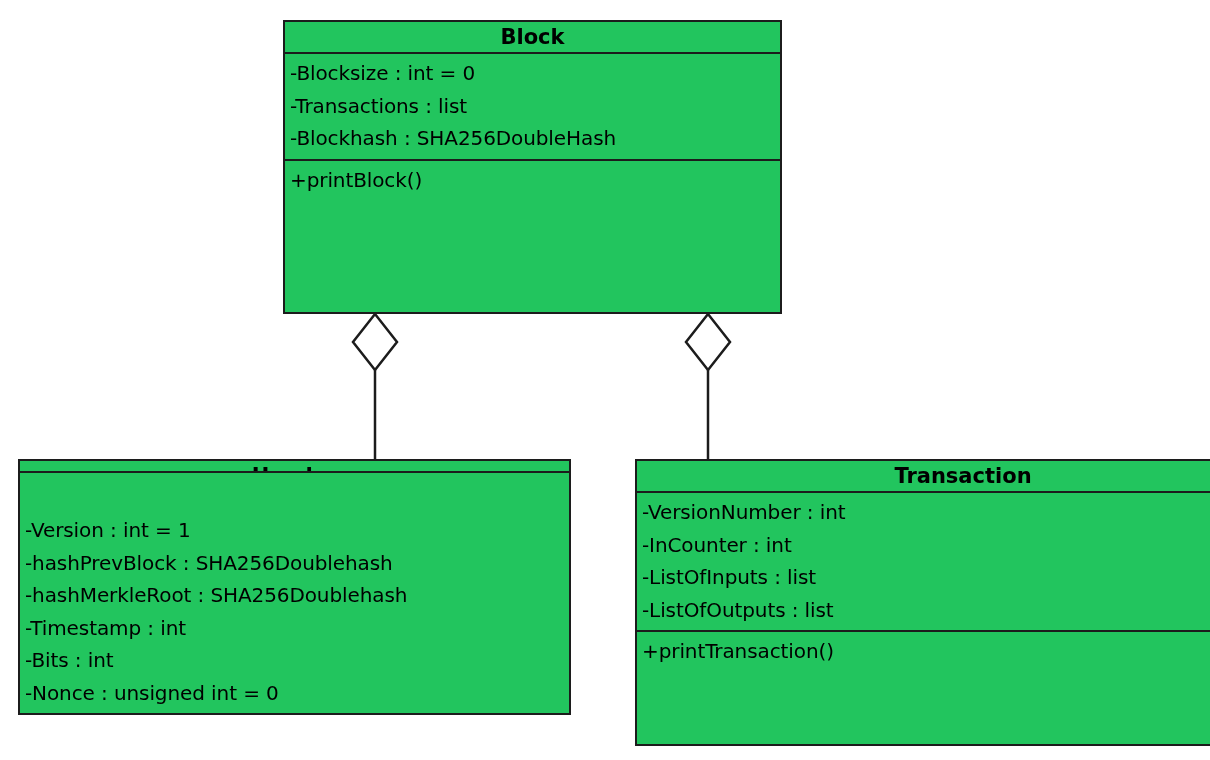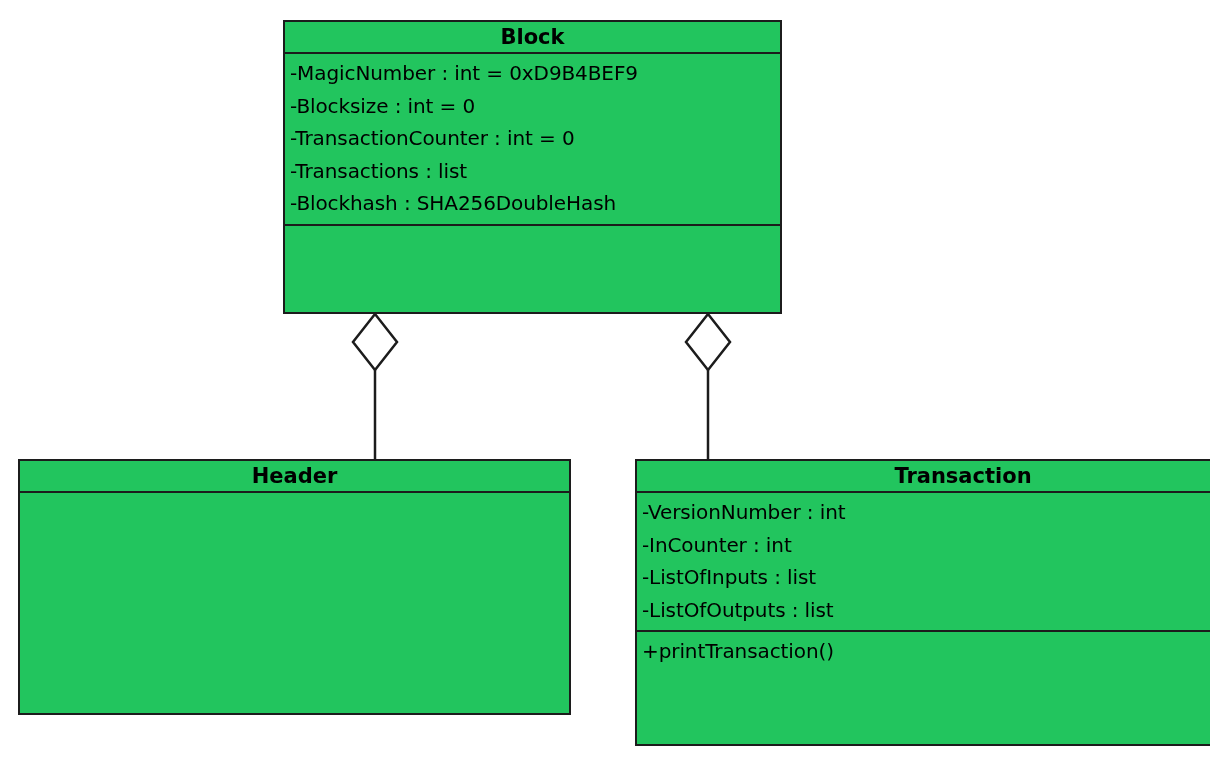--- a/index.html
+++ b/index.html
@@ -108,30 +108,39 @@
 
     <g>
       <line x1="708" y1="370" x2="708" y2="459" stroke="#1c1c1c" stroke-width="2.5"></line>
       <polygon points="708,314 730,342 708,370 686,342" fill="#ffffff" stroke="#1c1c1c" stroke-width="2.5" stroke-linejoin="miter"></polygon>
     </g>
   </svg>
 
   <div class="uml-class" id="class-block">
     <div class="uml-class-name">Block</div>
     <div class="uml-compartment attributes">
-      <div class="uml-feature">-MagicNumber : int = 0xD9B4BEF9</div>
       <div class="uml-feature">-Blocksize : int = 0</div>
-      <div class="uml-feature">-TransactionCounter : int = 0</div>
       <div class="uml-feature">-Transactions : list</div>
       <div class="uml-feature">-Blockhash : SHA256DoubleHash</div>
+    </div>
+    <div class="uml-compartment operations">
+      <div class="uml-feature">+printBlock()</div>
     </div>
   </div>
 
   <div class="uml-class" id="class-header">
     <div class="uml-class-name">Header</div>
+    <div class="uml-compartment attributes no-ops">
+      <div class="uml-feature">-Version : int = 1</div>
+      <div class="uml-feature">-hashPrevBlock : SHA256Doublehash</div>
+      <div class="uml-feature">-hashMerkleRoot : SHA256Doublehash</div>
+      <div class="uml-feature">-Timestamp : int</div>
+      <div class="uml-feature">-Bits : int</div>
+      <div class="uml-feature">-Nonce : unsigned int = 0</div>
+    </div>
   </div>
 
   <div class="uml-class" id="class-transaction">
     <div class="uml-class-name">Transaction</div>
     <div class="uml-compartment attributes">
       <div class="uml-feature">-VersionNumber : int</div>
       <div class="uml-feature">-InCounter : int</div>
       <div class="uml-feature">-ListOfInputs : list</div>
       <div class="uml-feature">-ListOfOutputs : list</div>
     </div>

